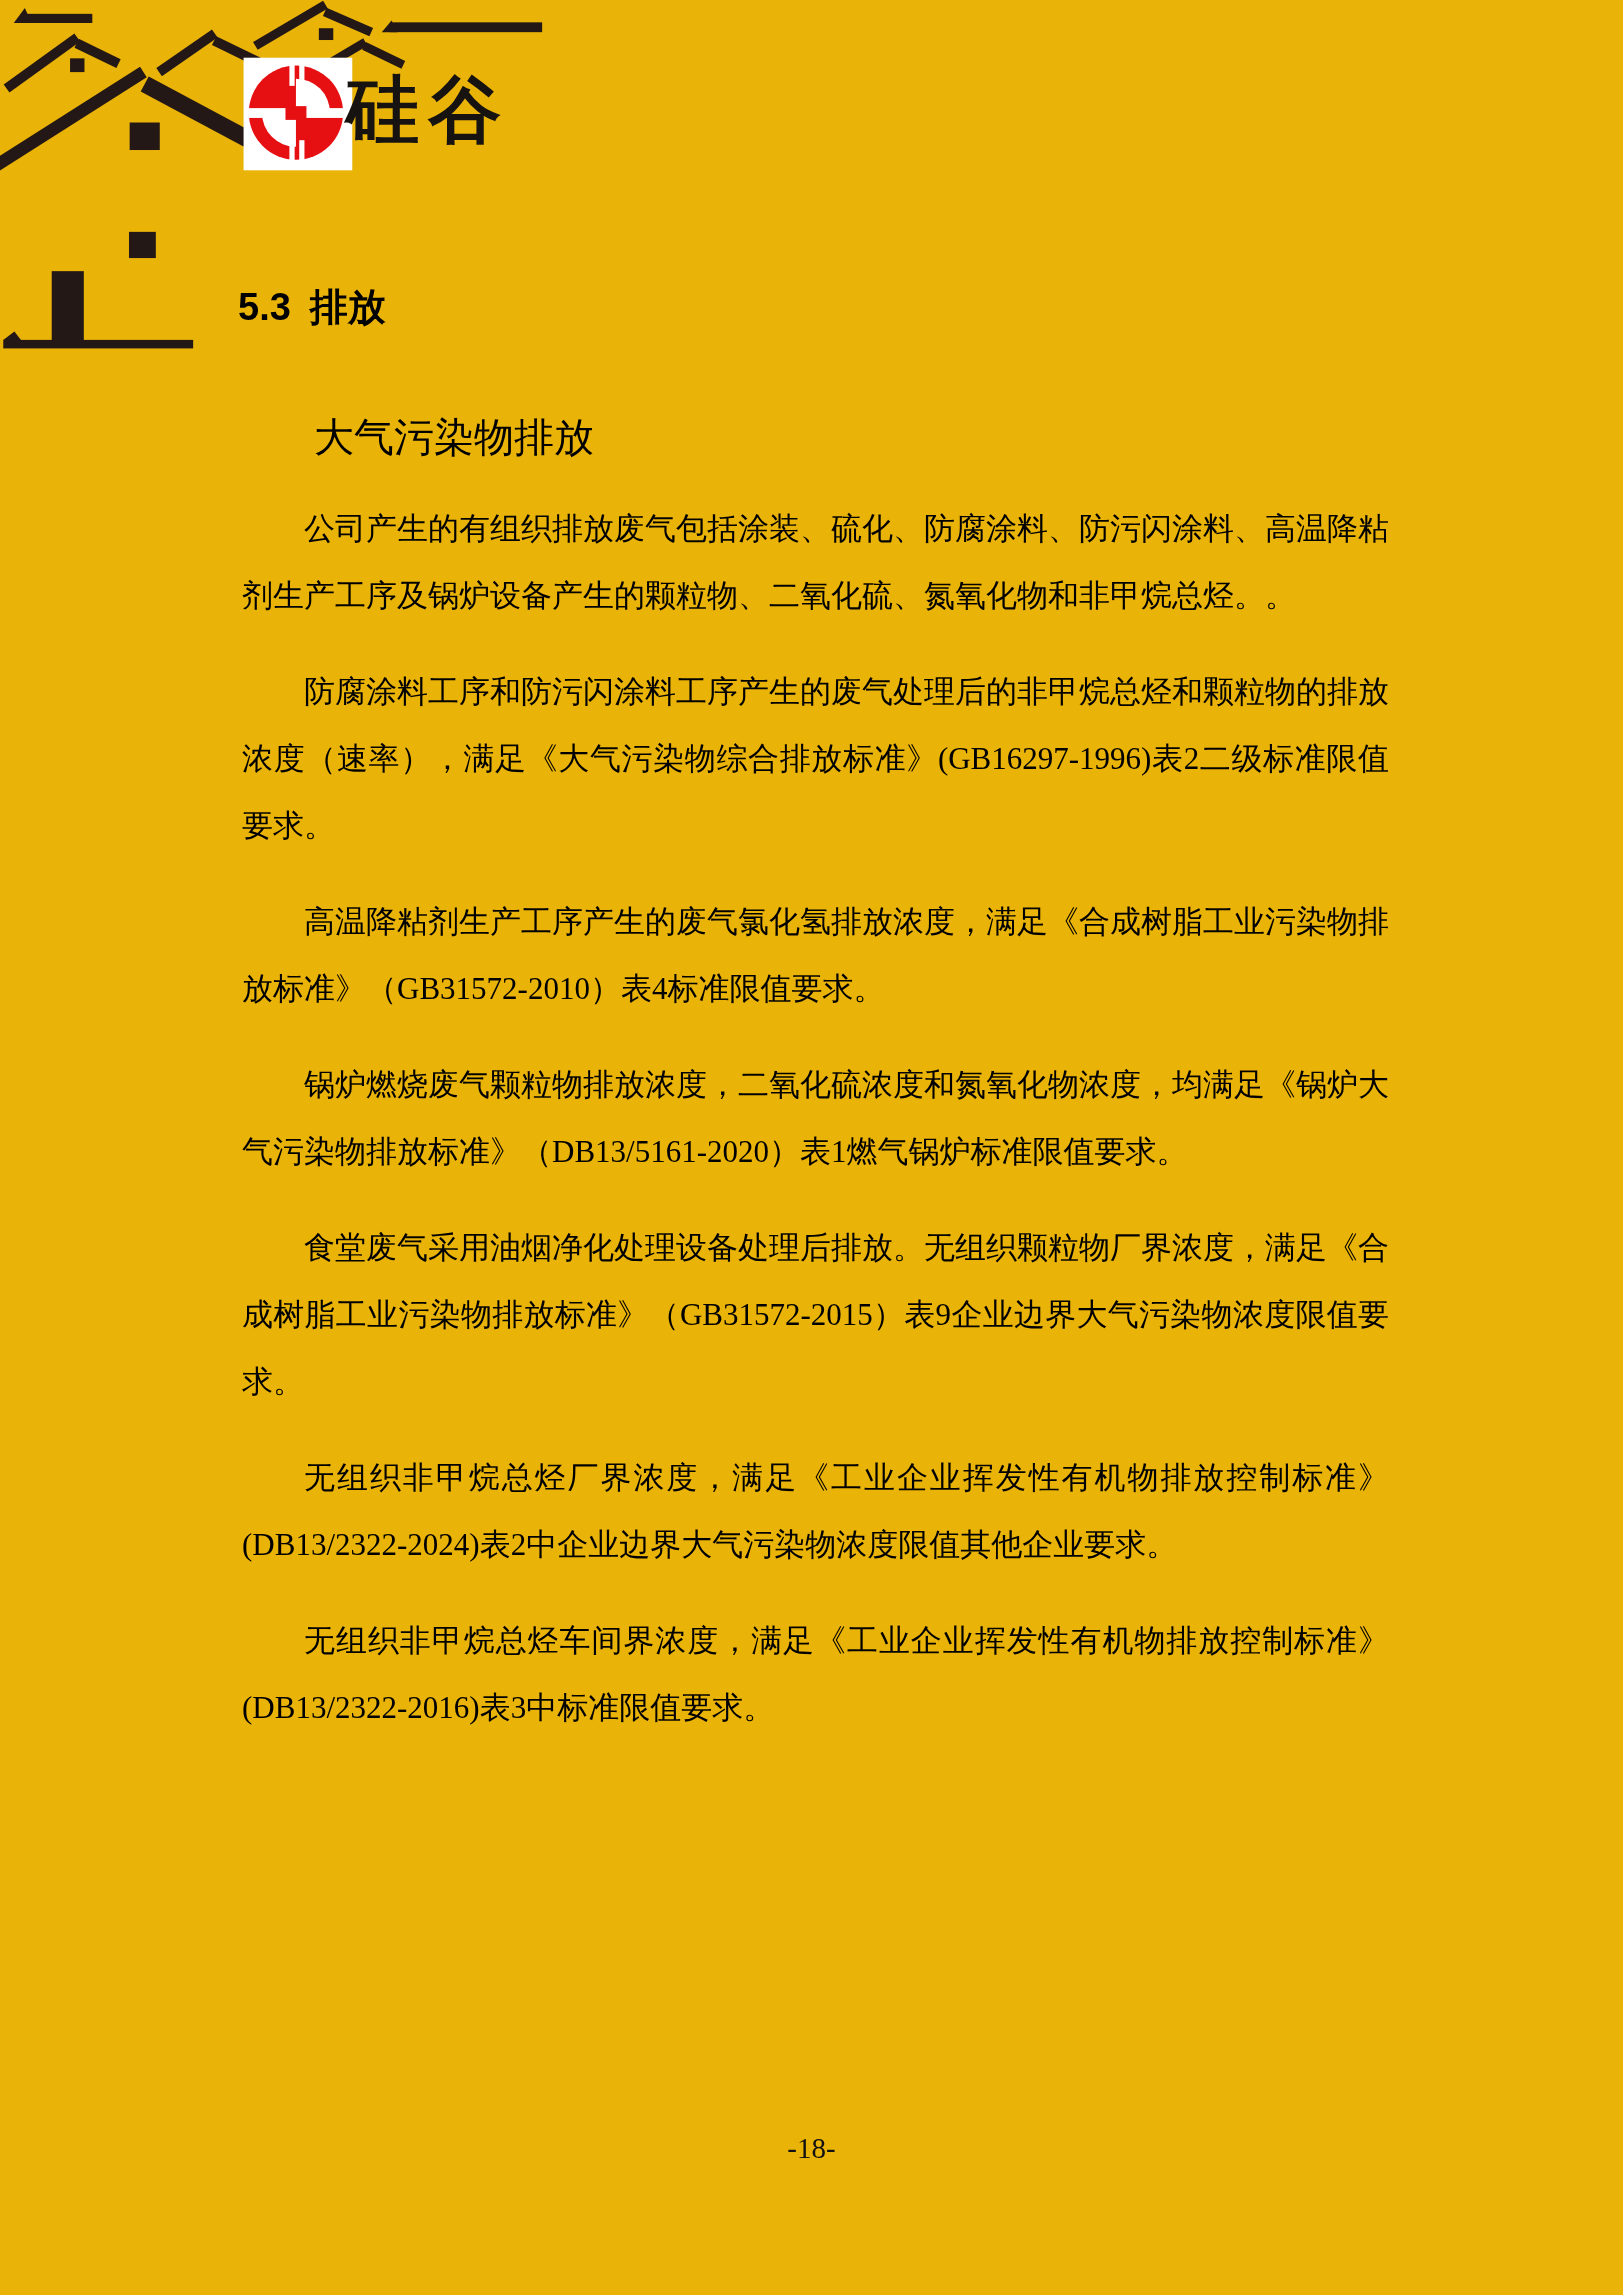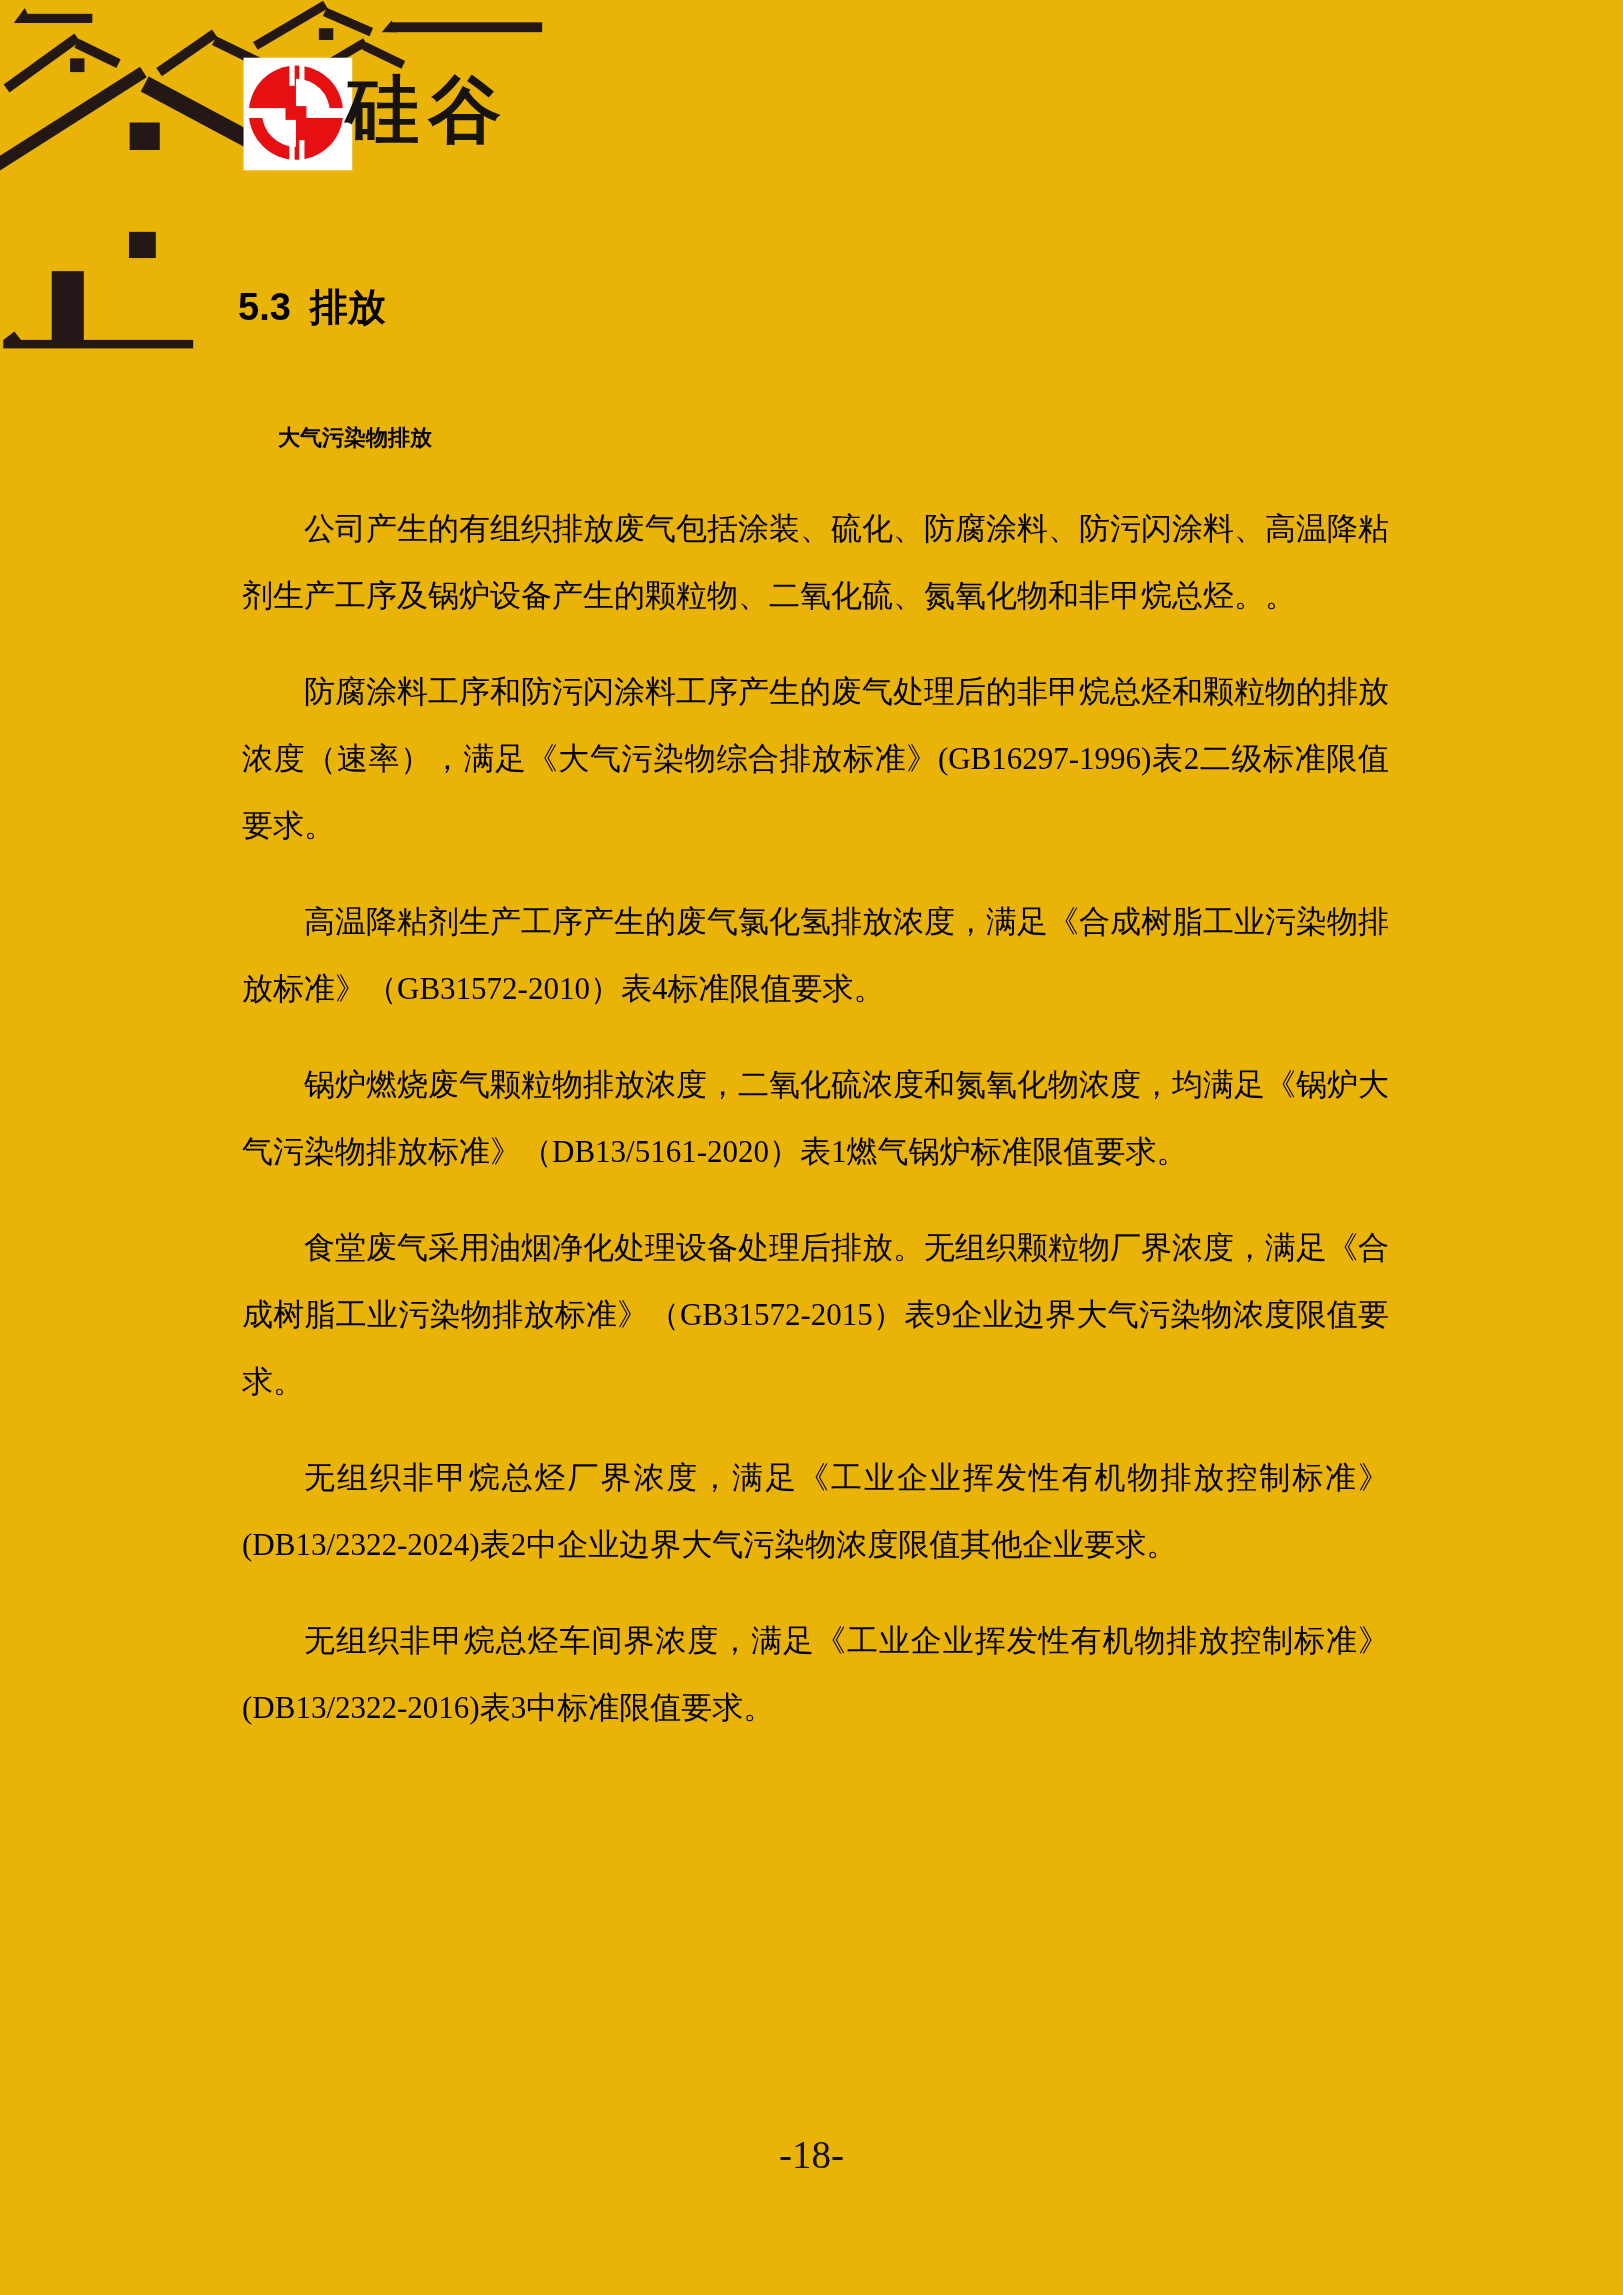--- a/index.html
+++ b/index.html
@@ -37,40 +37,40 @@
   }
   .heading .num { margin-right:19px; }
   
   .content {
     position:absolute;
     left:234px;
     right:234px;
     top:404px;
   }
   .subhead {
-    font-size:22px;
-    font-weight:bold;
+    font-size:40px;
+    font-weight:normal;
     line-height:67px;
     text-indent:2em;
     margin:0 0 23.6px 0;
   }
   .content p {
     font-size:31px;
     line-height:67px;
     text-indent:2em;
     text-align:justify;
     margin:0 0 29px 8px;
   }
   
   .pagenum {
     position:absolute;
     left:0; right:0;
     top:2132px;
     text-align:center;
-    font-size:39px;
+    font-size:29px;
     font-family:"Liberation Serif", serif;
     color:#111;
   }
 </style>
 </head>
 <body>
 
 <div class="page">
 
   <div class="logo">

